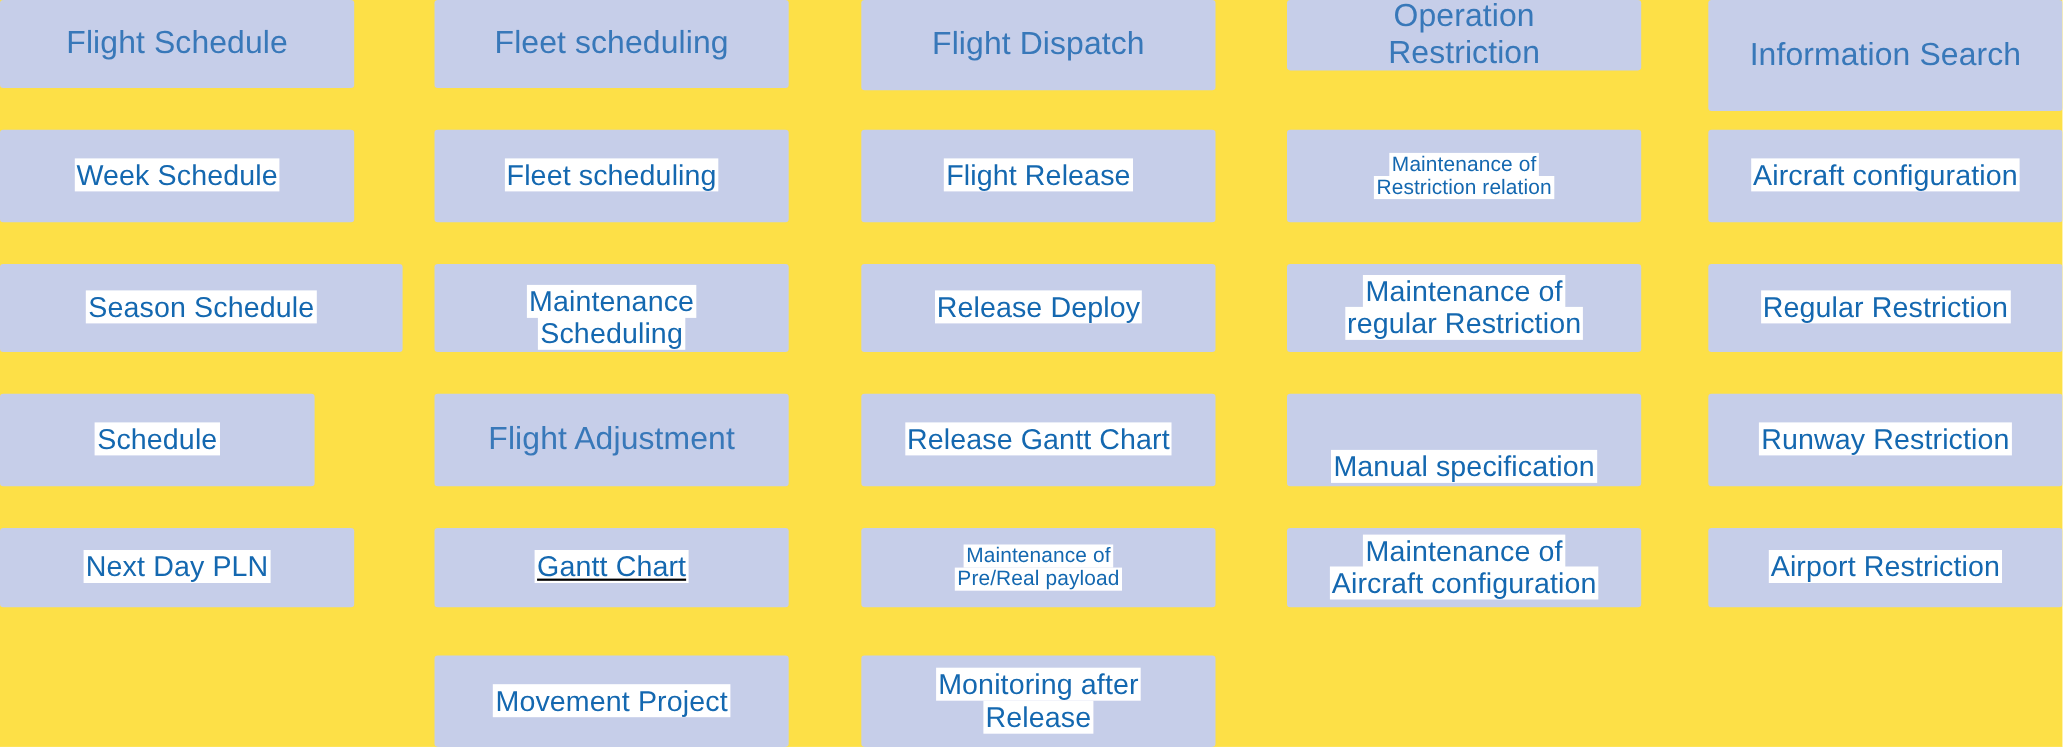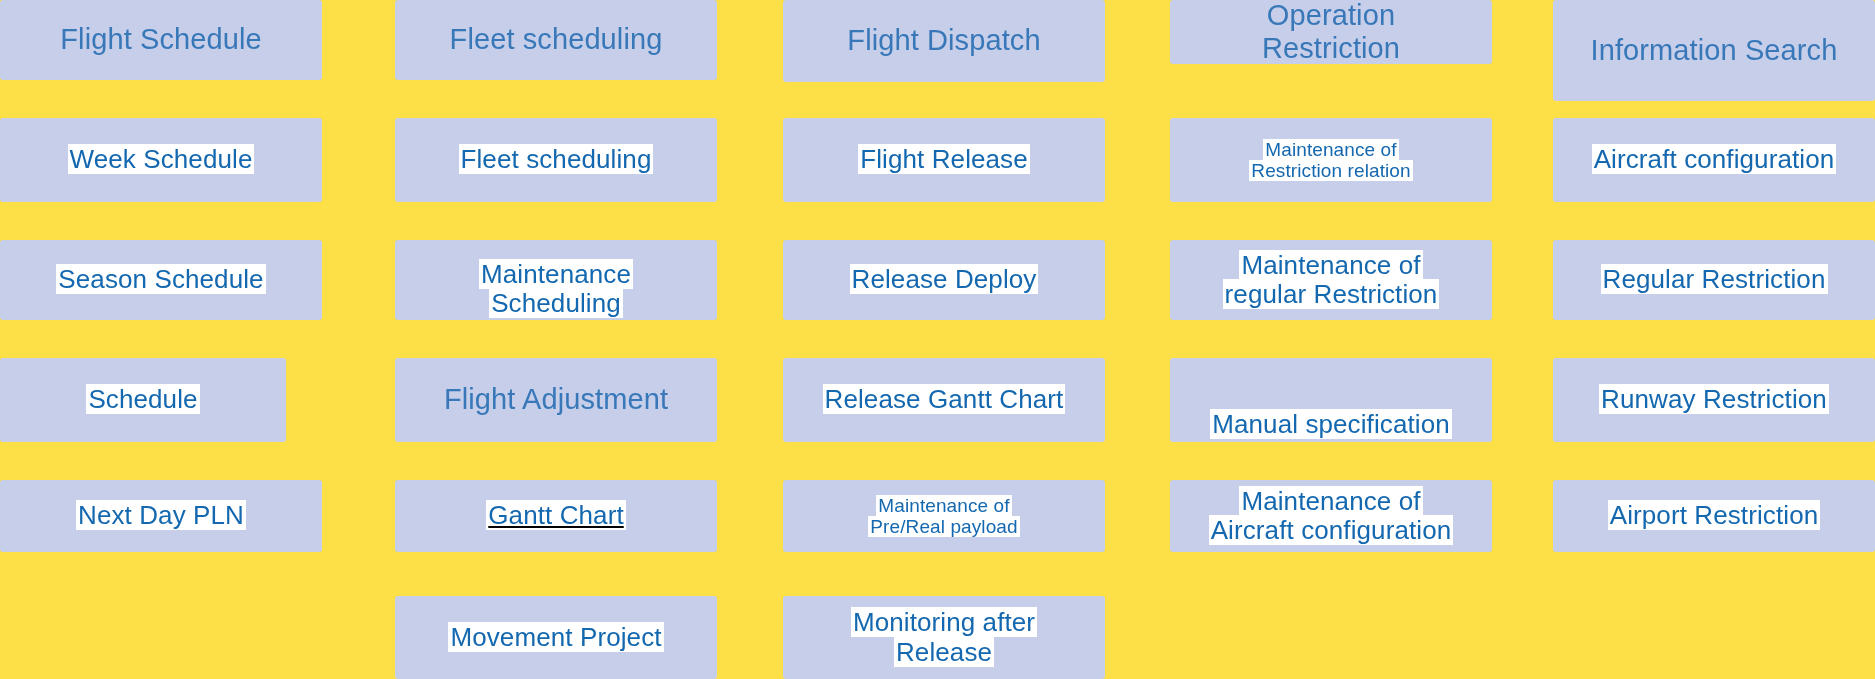--- a/index.html
+++ b/index.html
@@ -81,21 +81,21 @@
 </head>
 <body>
 
 <div id="board">
     <div class="cell head" style="left: 0px; top: 0px; width: 322px; height: 80px;">
       <span class="label">Flight Schedule</span>
     </div>
     <div class="cell item" style="left: 0px; top: 118px; width: 322px; height: 84px;">
       <span class="label"><span class="ln">Week Schedule</span></span>
     </div>
-    <div class="cell item" style="left: 0px; top: 240px; width: 322px; height: 80px;">
+    <div class="cell item" style="left: 0px; top: 240px; width: 366px; height: 80px;">
       <span class="label"><span class="ln">Season Schedule</span></span>
     </div>
     <div class="cell item" style="left: 0px; top: 358px; width: 286px; height: 84px;">
       <span class="label"><span class="ln">Schedule</span></span>
     </div>
     <div class="cell item" style="left: 0px; top: 480px; width: 322px; height: 72px;">
       <span class="label"><span class="ln">Next Day PLN</span></span>
     </div>
     <div class="cell head" style="left: 395px; top: 0px; width: 322px; height: 80px;">
       <span class="label">Fleet scheduling</span>

